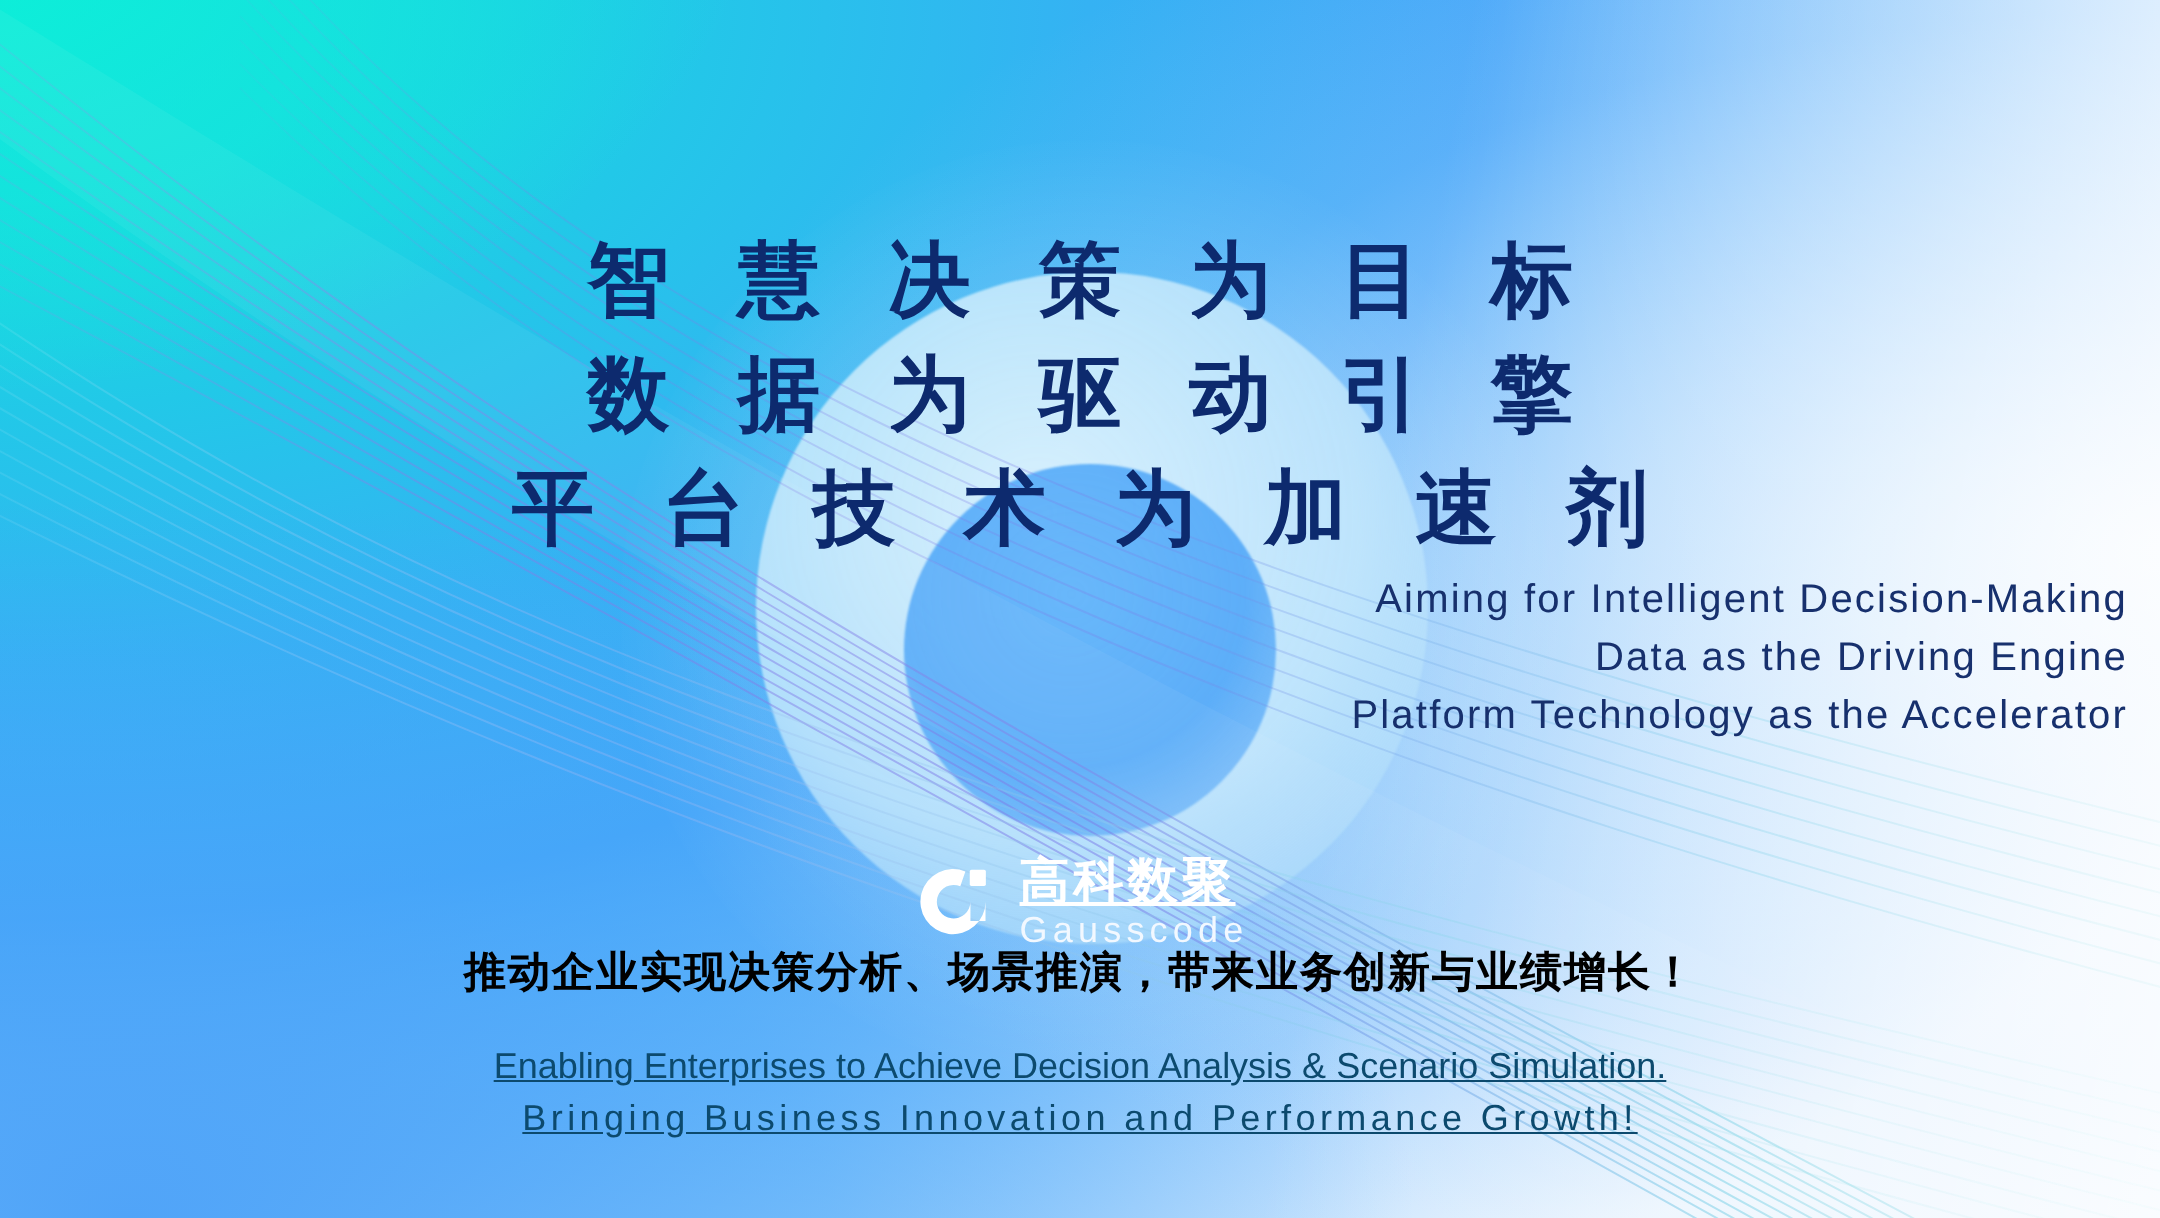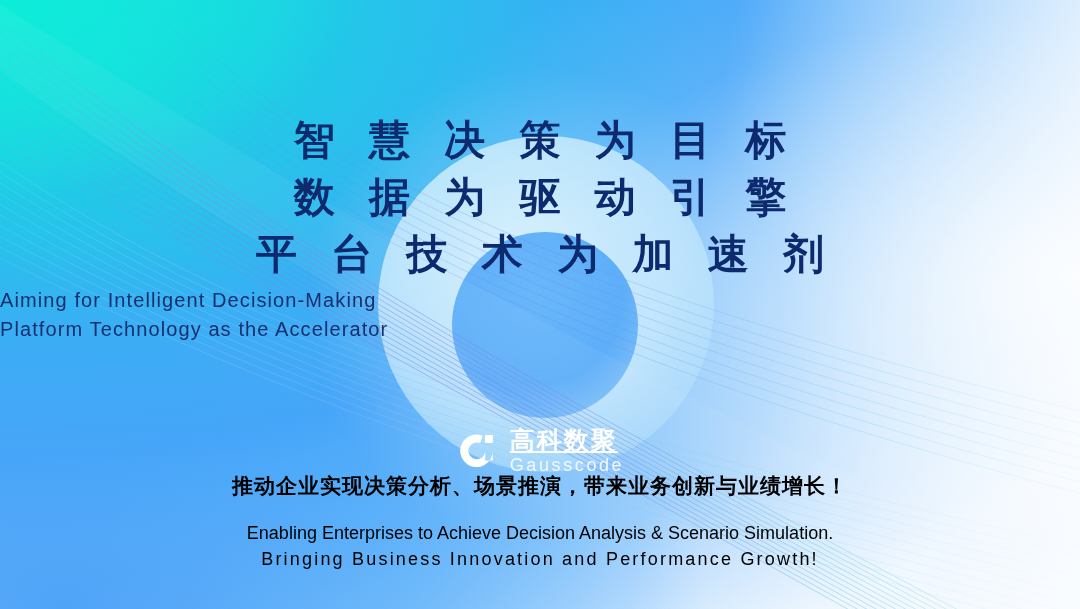--- a/index.html
+++ b/index.html
@@ -70,22 +70,22 @@
     font-weight:bold;
     font-size:41px;
     line-height:57px;
     letter-spacing:10px;
     text-indent:10px;
     font-family:"DejaVu Sans","Liberation Sans",sans-serif;
   }
   .headline .hl-line{ display:block; white-space:pre; }
 
   .subhead{
-    position:absolute; left:0; right:4px; top:286px;
-    text-align:left;
+    position:absolute; left:0; right:16px; top:286px;
+    text-align:right;
     color:#17306d;
     font-size:20px;
     line-height:29px;
     letter-spacing:1.1px;
     font-family:"Liberation Sans","DejaVu Sans",sans-serif;
   }
   .subhead .sub-line{ display:block; white-space:pre; }
 
   .logo{
     position:absolute; left:0; right:0; top:428px;
@@ -110,24 +110,25 @@
     color:#000000;
     font-weight:bold;
     font-size:21px;
     letter-spacing:1px;
     white-space:pre;
     font-family:"DejaVu Sans","Liberation Sans",sans-serif;
   }
   .tagline-en{
     position:absolute; left:0; right:0; top:520px;
     text-align:center;
-    color:#000000;
+    color:#0c4a6e;
     font-size:18px;
     line-height:26px;
     font-family:"Liberation Sans","DejaVu Sans",sans-serif;
+    text-decoration:underline;
   }
   .tagline-en .t-line{ display:block; white-space:pre; }
   .tagline-en .t-line.spaced{ letter-spacing:2.2px; }
 </style>
 </head>
 <body>
 
 <div id="slide">
 
   <div class="bg-base"></div>
@@ -209,20 +210,21 @@
   <div class="content">
 
     <div class="headline">
       <span class="hl-line">智 慧 决 策 为 目 标</span>
       <span class="hl-line">数 据 为 驱 动 引 擎</span>
       <span class="hl-line">平 台 技 术 为 加 速 剂</span>
     </div>
 
     <div class="subhead">
       <span class="sub-line">Aiming for Intelligent Decision-Making</span>
+      <span class="sub-line">Data as the Driving Engine</span>
       <span class="sub-line">Platform Technology as the Accelerator</span>
     </div>
 
     <div class="logo">
       <svg class="logo-mark" viewBox="0 0 48 48" aria-hidden="true">
 
         <path d="M30.5 6.6 A18.6 18.6 0 1 0 42 23.8 L42 34.8 L33.4 34.8 L33.4 23.8
                  A9.6 9.6 0 1 1 27.6 15.0 Z" fill="#ffffff"></path>
 
         <rect x="33.0" y="5.6" width="9.2" height="9.2" rx="1" fill="#ffffff"></rect>

